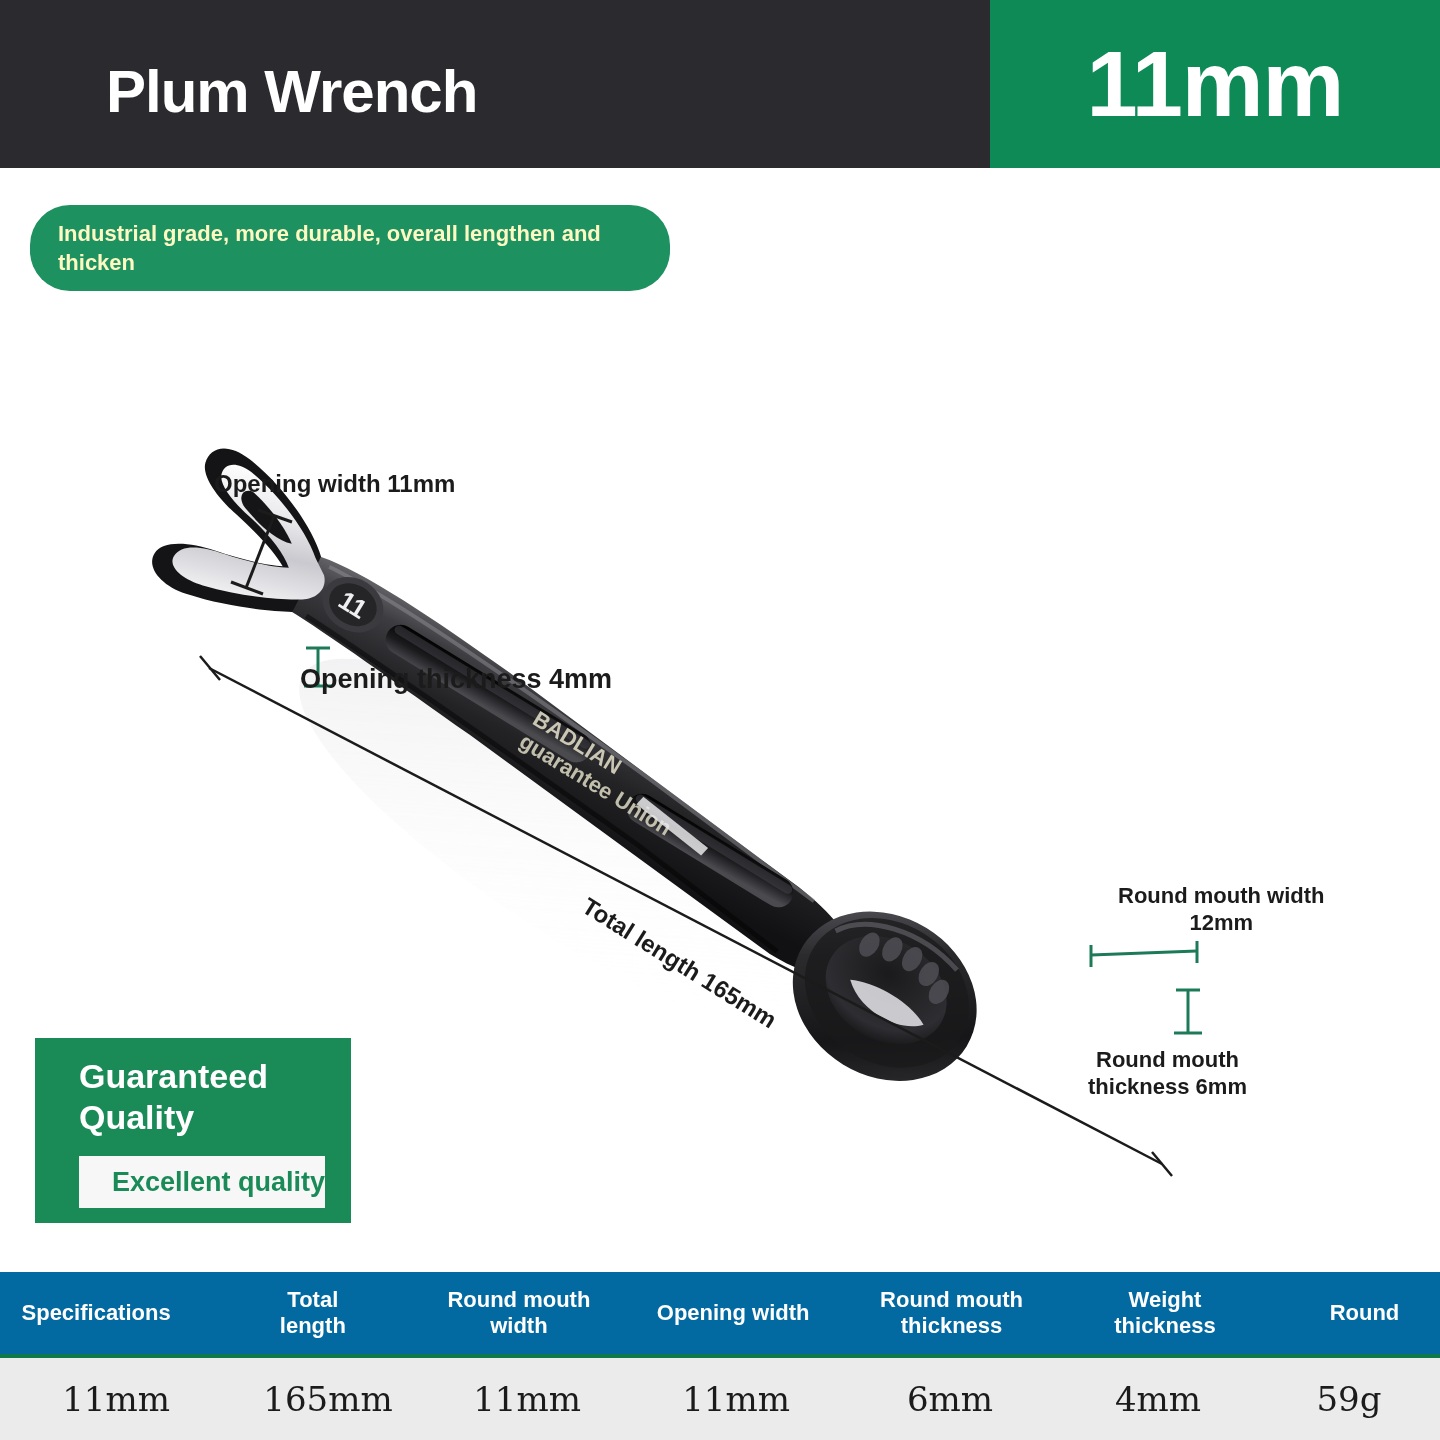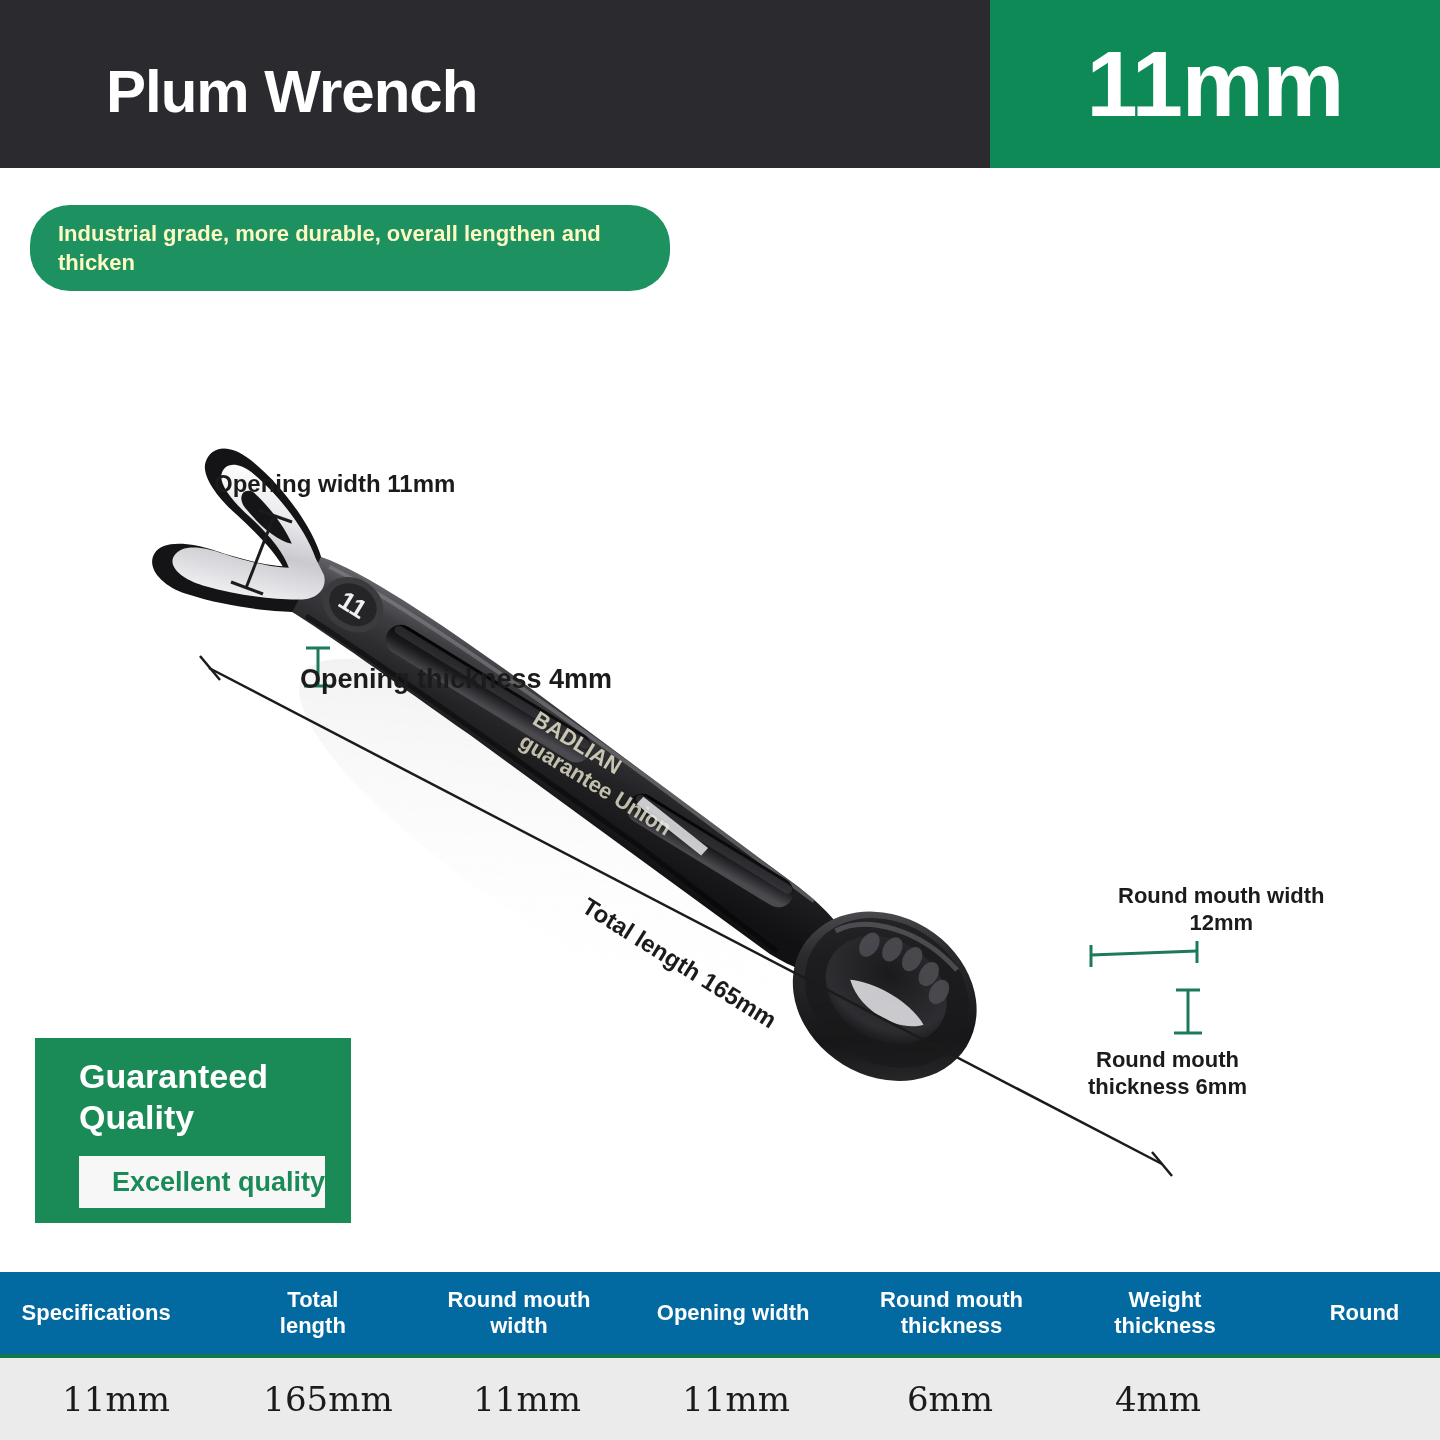--- a/index.html
+++ b/index.html
@@ -411,14 +411,15 @@
     <div class="cell c7">Round</div>
   </div>
   <div class="spec-sep"></div>
   <div class="spec-body">
     <div class="cell c1">11mm</div>
     <div class="cell c2">165mm</div>
     <div class="cell c3">11mm</div>
     <div class="cell c4">11mm</div>
     <div class="cell c5">6mm</div>
     <div class="cell c6">4mm</div>
+    <div class="cell c7">59g</div>
   </div>
 </div>
 
 </body></html>

